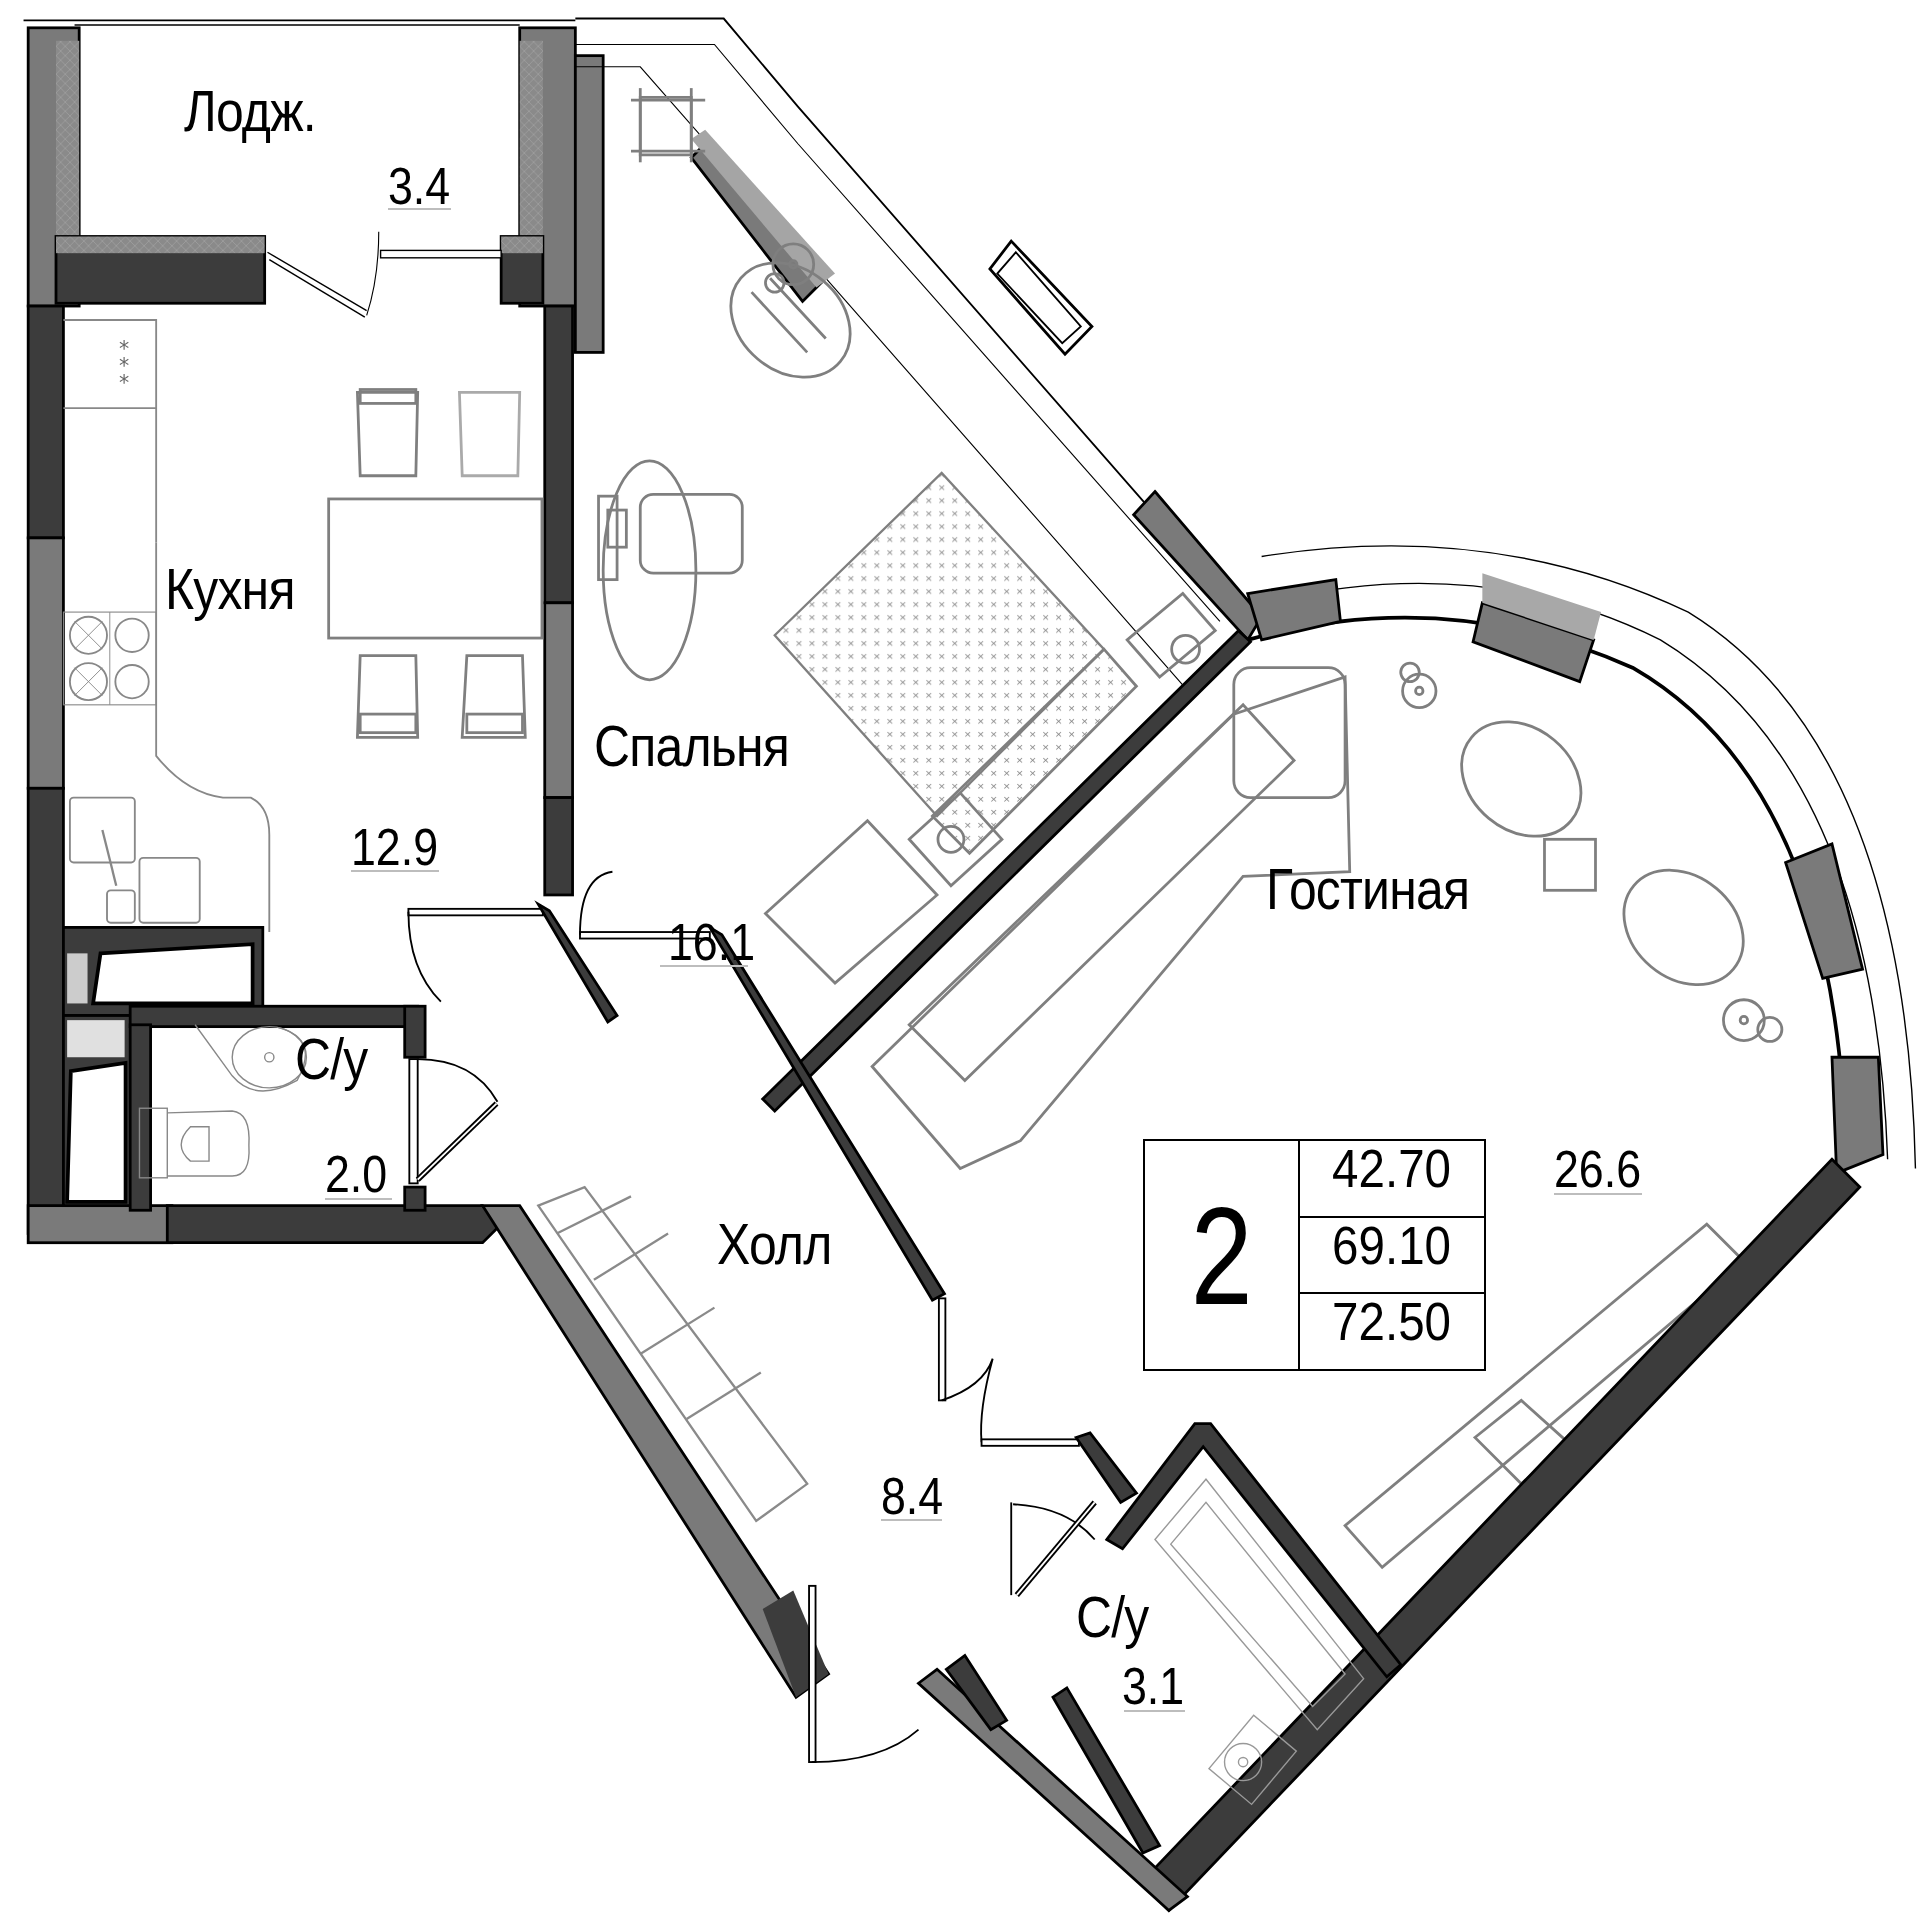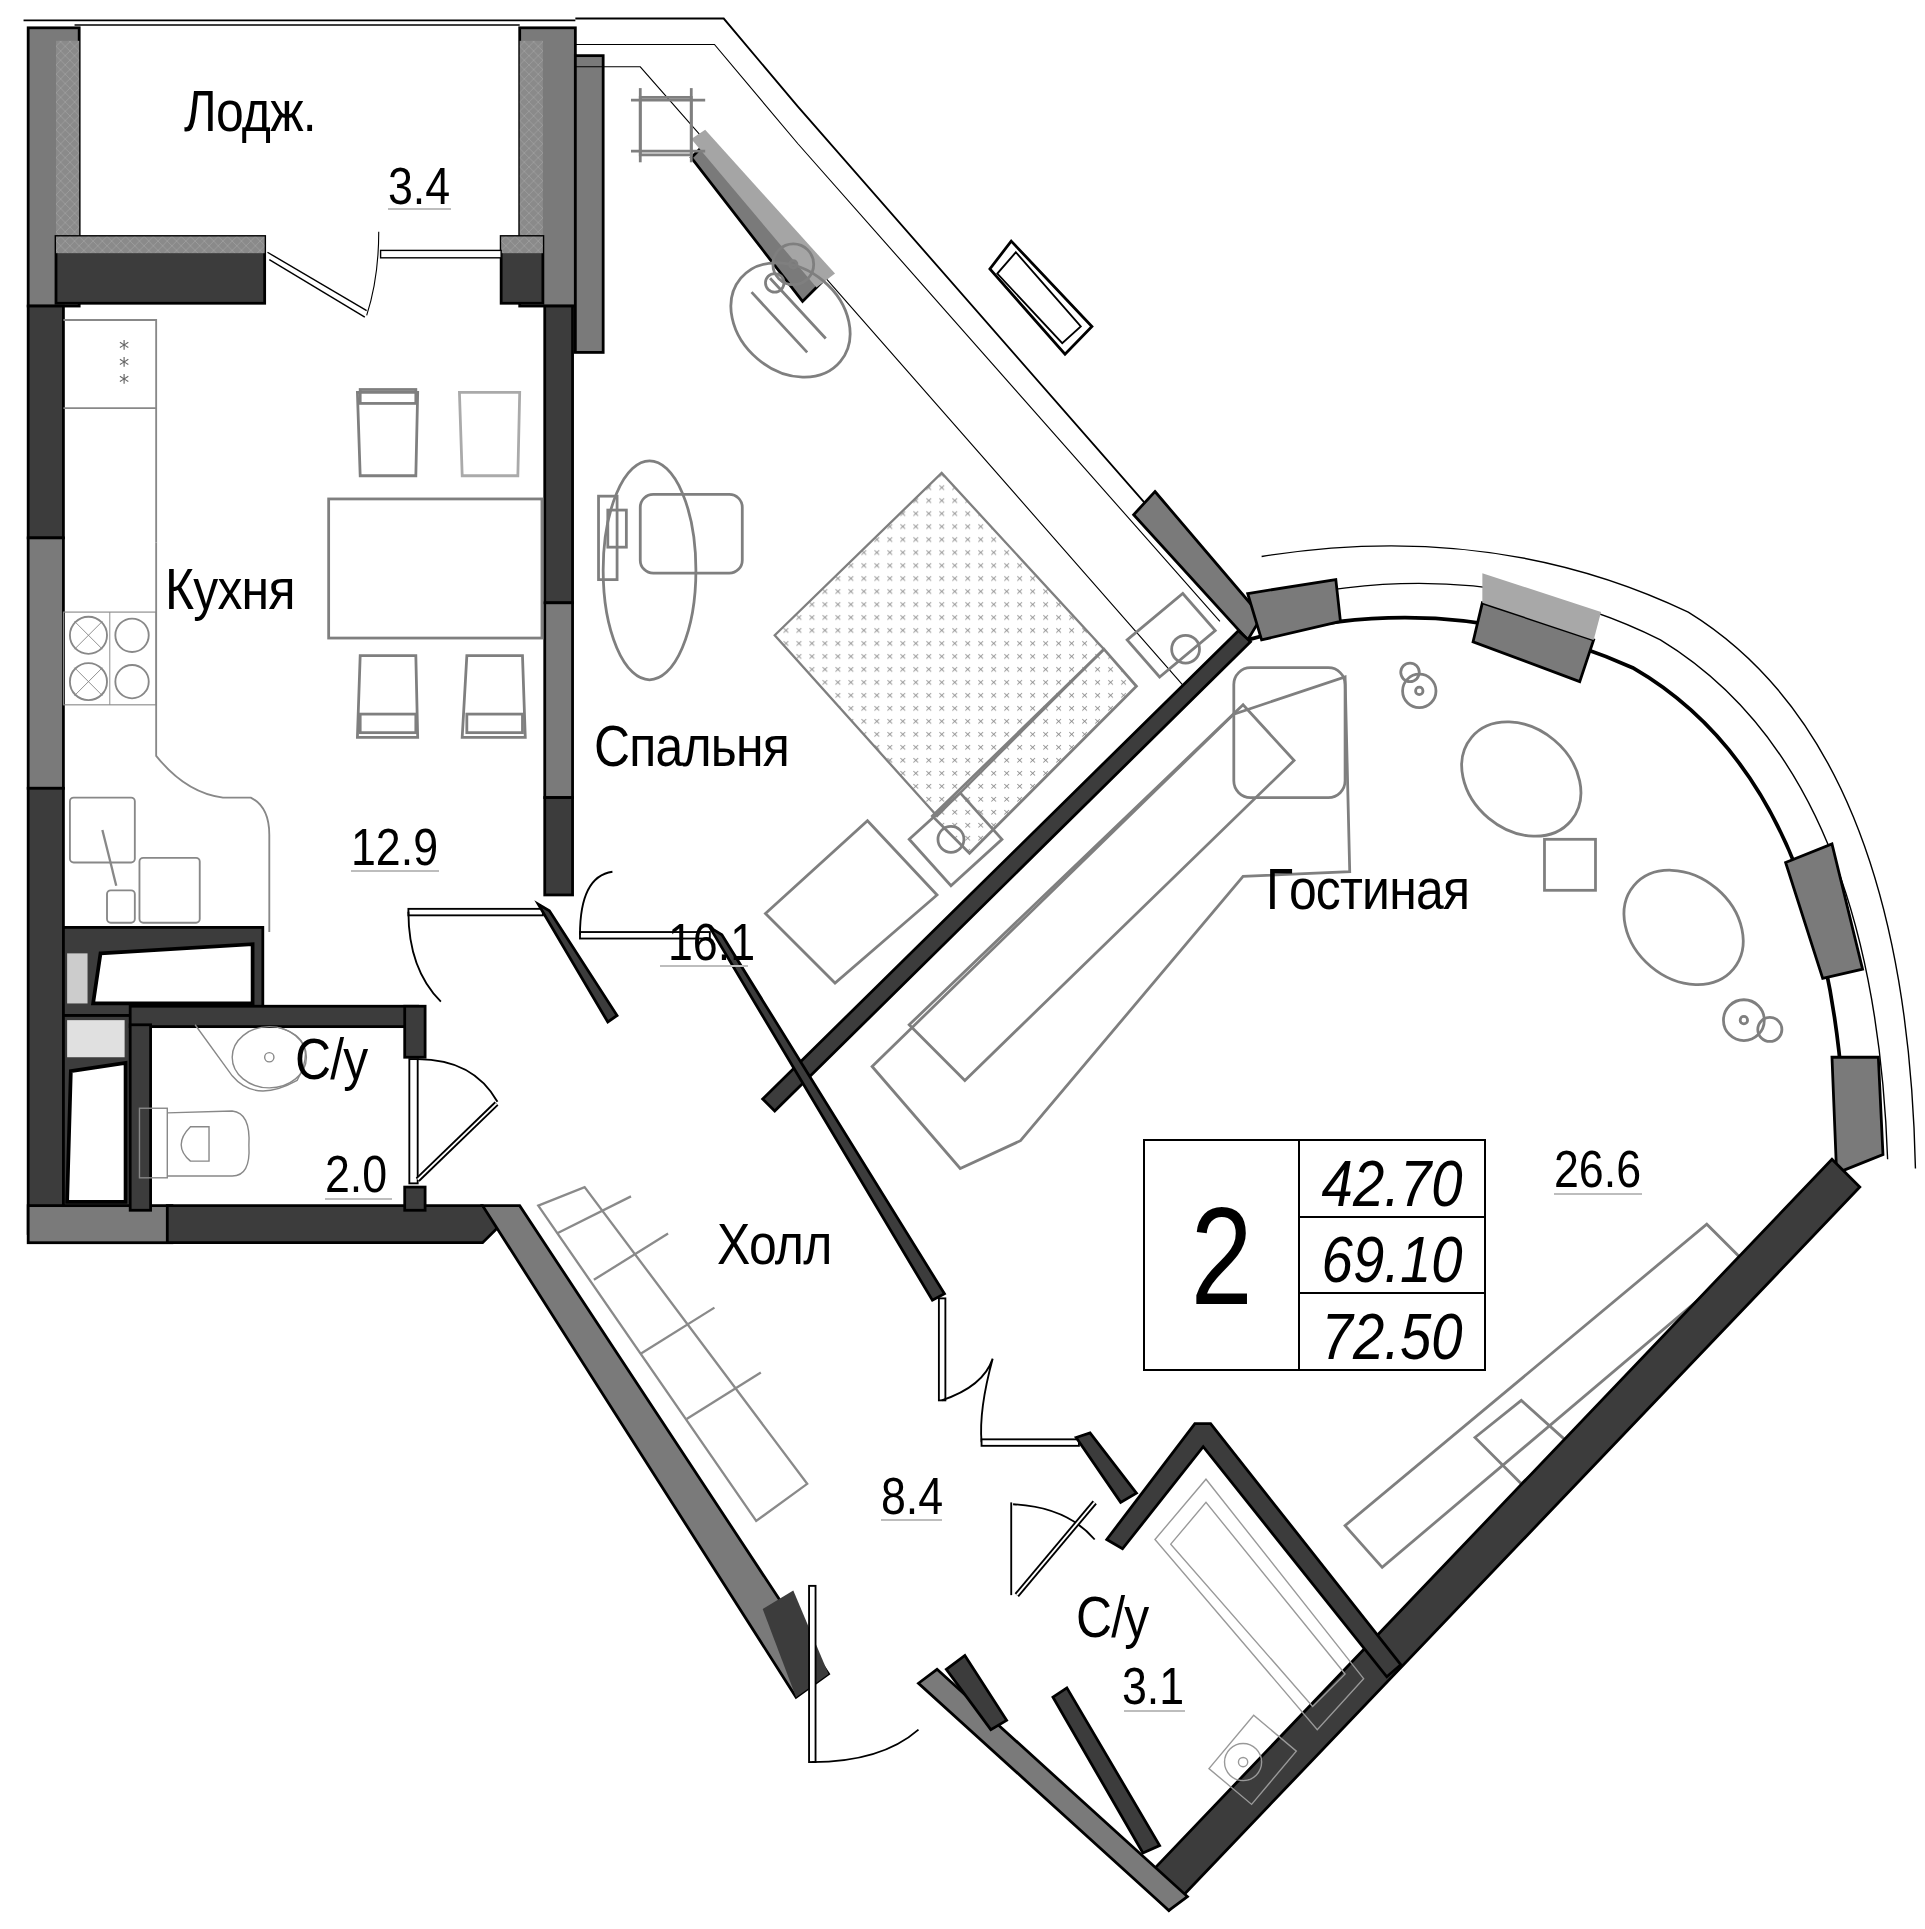--- a/index.html
+++ b/index.html
@@ -12,22 +12,22 @@
           transform:scaleX(0.86); transform-origin:left top; }
   .uline { position:absolute; height:1.9px; background:#bdbdbd; }
   .infobox { position:absolute; left:1143px; top:1139px; width:343px; height:232px;
              border:2.8px solid #000; box-sizing:border-box; background:#fff; }
   .info-rooms { position:absolute; left:0; top:0; width:155px; height:100%;
                 border-right:2.8px solid #000; box-sizing:border-box;
                 display:flex; align-items:center; justify-content:center;
                 font-size:139px; line-height:1; }
   .info-rooms span { display:inline-block; transform:scaleX(0.8); }
   .info-vals { position:absolute; left:155px; top:0; right:0; height:100%; display:flex; flex-direction:column; }
-  .info-cell { flex:1; display:flex; align-items:flex-end; justify-content:center;
-               font-size:64px; line-height:1; border-bottom:2.8px solid #000;font-style:italic; }
+  .info-cell { flex:1; display:flex; align-items:flex-start; justify-content:center;
+               font-size:54px; line-height:1; border-bottom:2.8px solid #000; }
   .info-cell:last-child { border-bottom:none; }
   .info-cell span { display:inline-block; transform:scaleX(0.88); }
 </style>
 </head>
 <body>
 
 <div id="plan">
   <svg width="1926" height="1929" viewBox="0 0 2076 2080">
     <defs>
       <pattern id="hatch" width="10" height="10" patternUnits="userSpaceOnUse">

